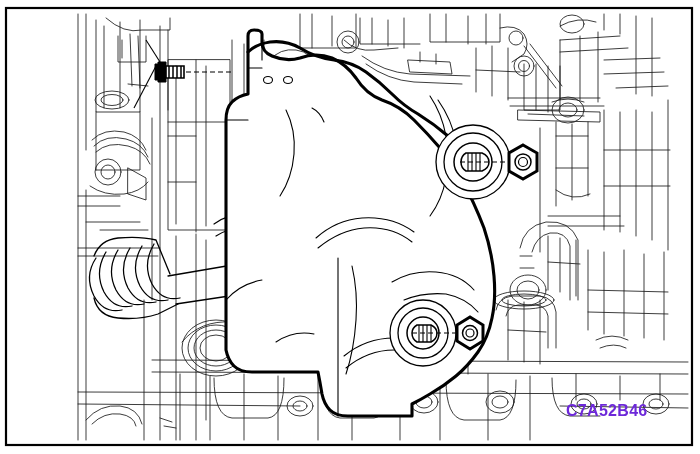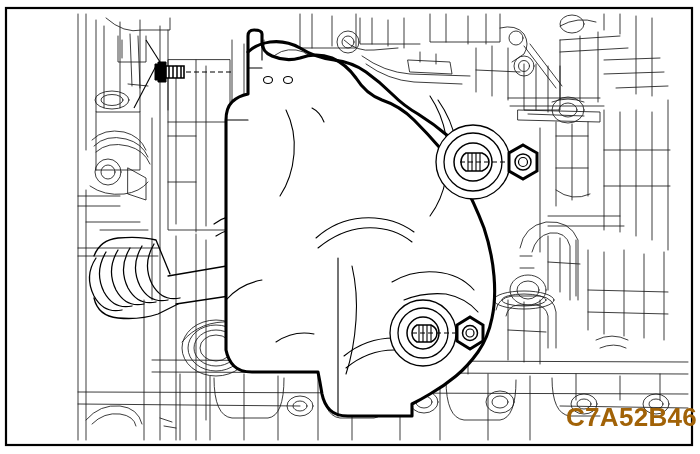--- a/index.html
+++ b/index.html
@@ -25,24 +25,24 @@
     top: 0;
     width: 700px;
     height: 454px;
     display: block;
   }
   .fig-label {
     position: absolute;
     left: 566px;
     top: 402px;
     font-family: "Liberation Sans", sans-serif;
-    font-size: 26px;
+    font-size: 16px;
     font-weight: bold;
     letter-spacing: 0.3px;
-    color: #a16207;
+    color: #6d28d9;
     white-space: nowrap;
   }
 </style>
 </head>
 <body>
 
 <div id="figure-root">
 
   <svg id="figure-svg" viewBox="0 0 700 454" xmlns="http://www.w3.org/2000/svg">
 

